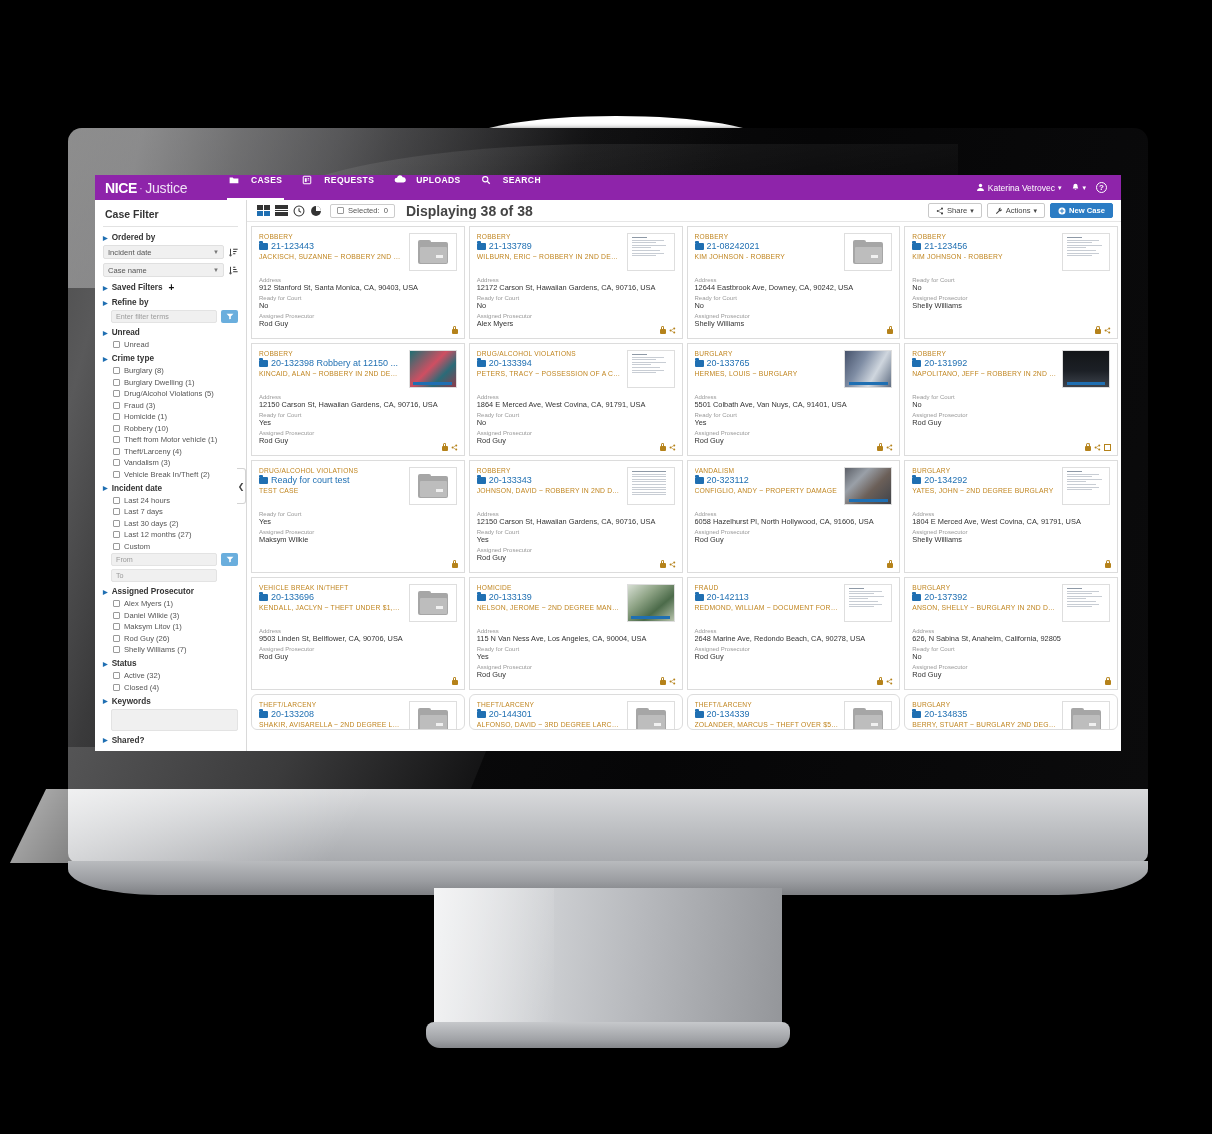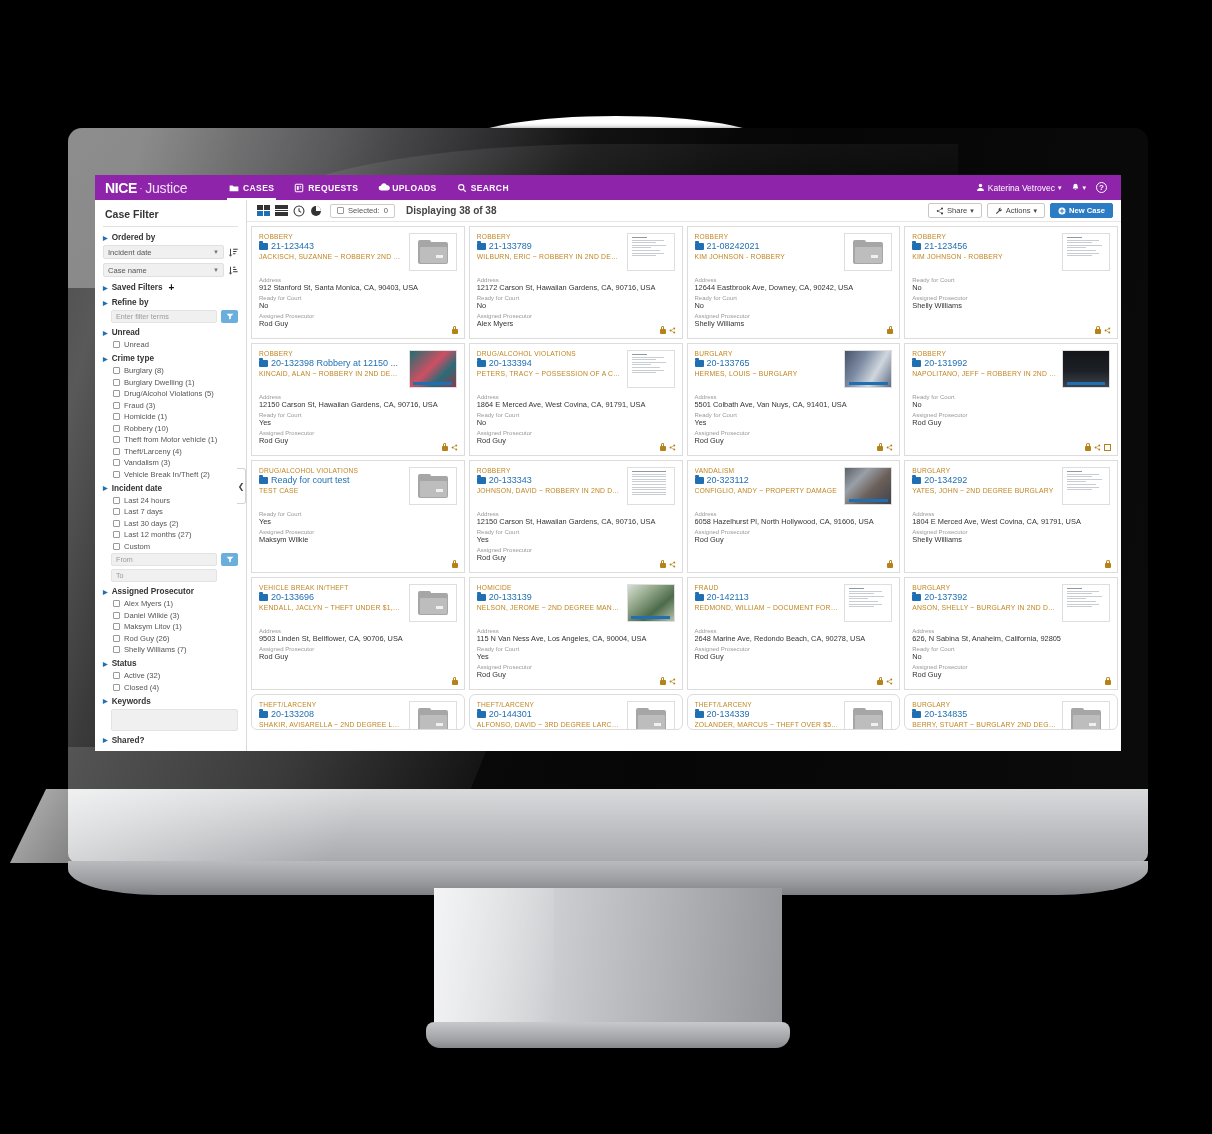--- a/index.html
+++ b/index.html
@@ -98,21 +98,21 @@
   }
   .brand { display:flex; align-items:center; padding-left: 10px; width: 120px; }
   .brand-nice {
     font-weight: bold; font-size: 14px; color:#fff; letter-spacing:-0.4px;
   }
   .brand-dot { color:#d4a2e8; font-size: 13px; margin: 0 2px; }
   .brand-justice { font-size: 14px; color:#f0e2f6; font-weight: 300; letter-spacing:-0.2px;}
 
   .nav { display:flex; align-items:stretch; height: 25px; margin-left: 4px; }
   .nav-item {
-    display:flex; align-items:center; gap:4px;
+    display:flex; align-items:flex-start; gap:12px;
     padding: 0 10px; height:25px;
     color:#fff; font-size:8.5px; font-weight:bold; letter-spacing:0.4px;
     cursor:pointer; position:relative;
   }
   .nav-item.active::after{
     content:''; position:absolute; left:8px; right:8px; bottom:0; height:2px; background:#fff;
   }
   .nav-icn { width:10px; height:10px; display:inline-block; }
 
   .topbar-right {
@@ -180,21 +180,21 @@
   .vicon{ cursor:pointer; display:flex; align-items:center; }
   .grid-ic{ width:13px;height:11px; display:grid; grid-template-columns:1fr 1fr; grid-template-rows:1fr 1fr; gap:1.5px;}
   .grid-ic i{ background:#333; display:block;}
   .grid-ic i:nth-child(3),.grid-ic i:nth-child(4){ background:#1f6fb2;}
   .list-ic{ width:13px;height:11px; display:flex; flex-direction:column; justify-content:space-between;}
   .list-ic i{ height:1.8px; background:#333; display:block;}
   .selbox{
     display:flex;align-items:center;gap:4px; height:14px; border:1px solid #ccc; border-radius:2px;
     padding:0 6px; font-size:7.6px; color:#555; margin-left:3px; cursor:pointer;
   }
-  .disp{ font-size:10px; color:#444; font-weight:bold; margin-left:6px;}
+  .disp{ font-size:14px; color:#444; font-weight:bold; margin-left:6px;}
   .tb-right{ margin-left:auto; display:flex; align-items:center; gap:5px;}
   .btn{
     display:flex;align-items:center;gap:3px; height:15px; padding:0 7px;
     border:1px solid #c9c9c9; border-radius:2px; background:#fff;
     font-size:7.6px; color:#444; cursor:pointer; white-space:nowrap;
   }
   .btn.primary{ background:#2b7cc4; border-color:#2b7cc4; color:#fff; font-weight:bold;}
 
   .cards-area{ flex:1; overflow:hidden; padding: 4px 3px 0 4px; background:#fff; }
   .row{ display:flex; gap:4px; margin-bottom:4px; }

